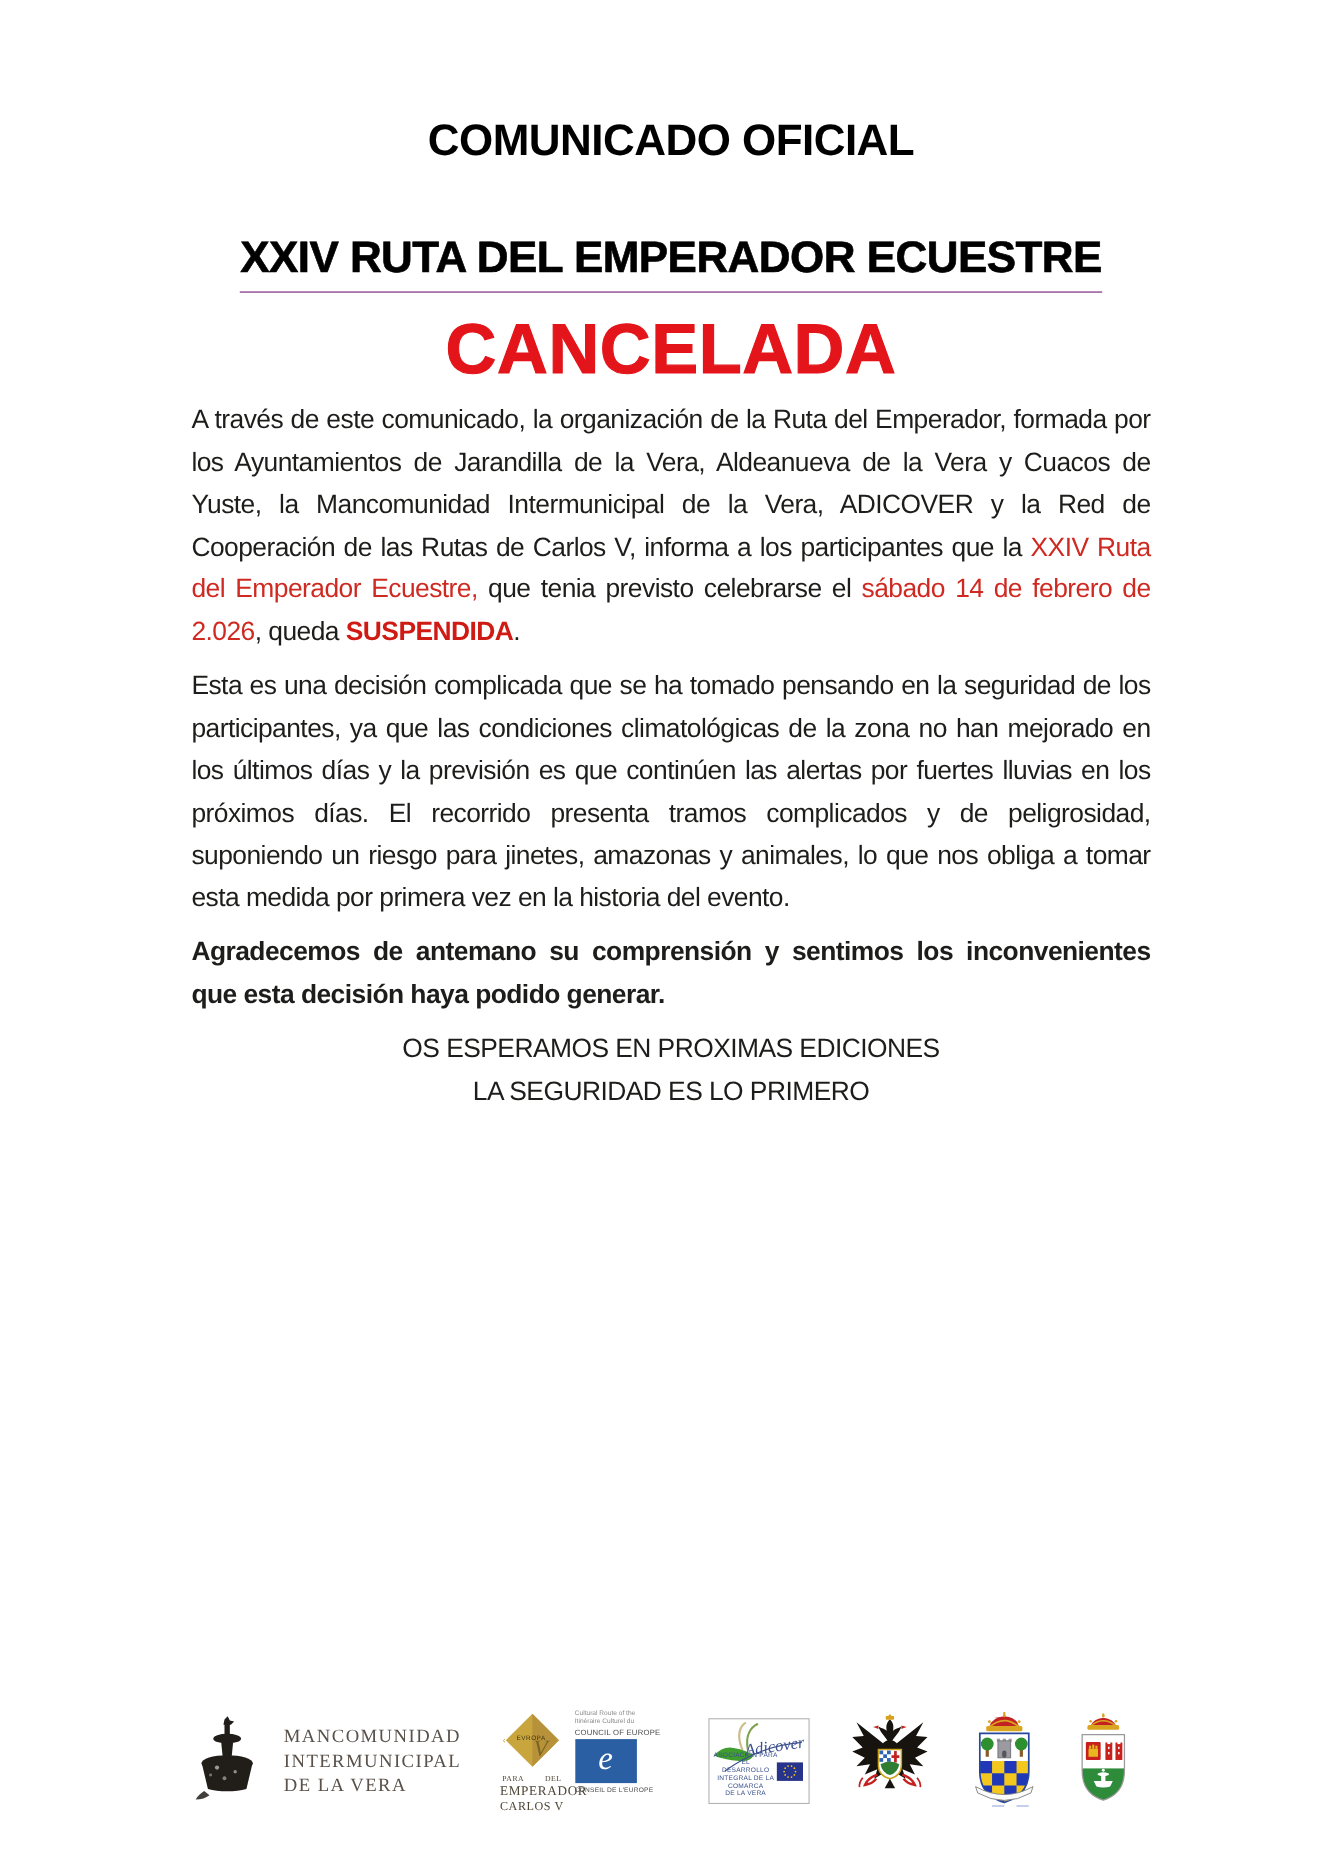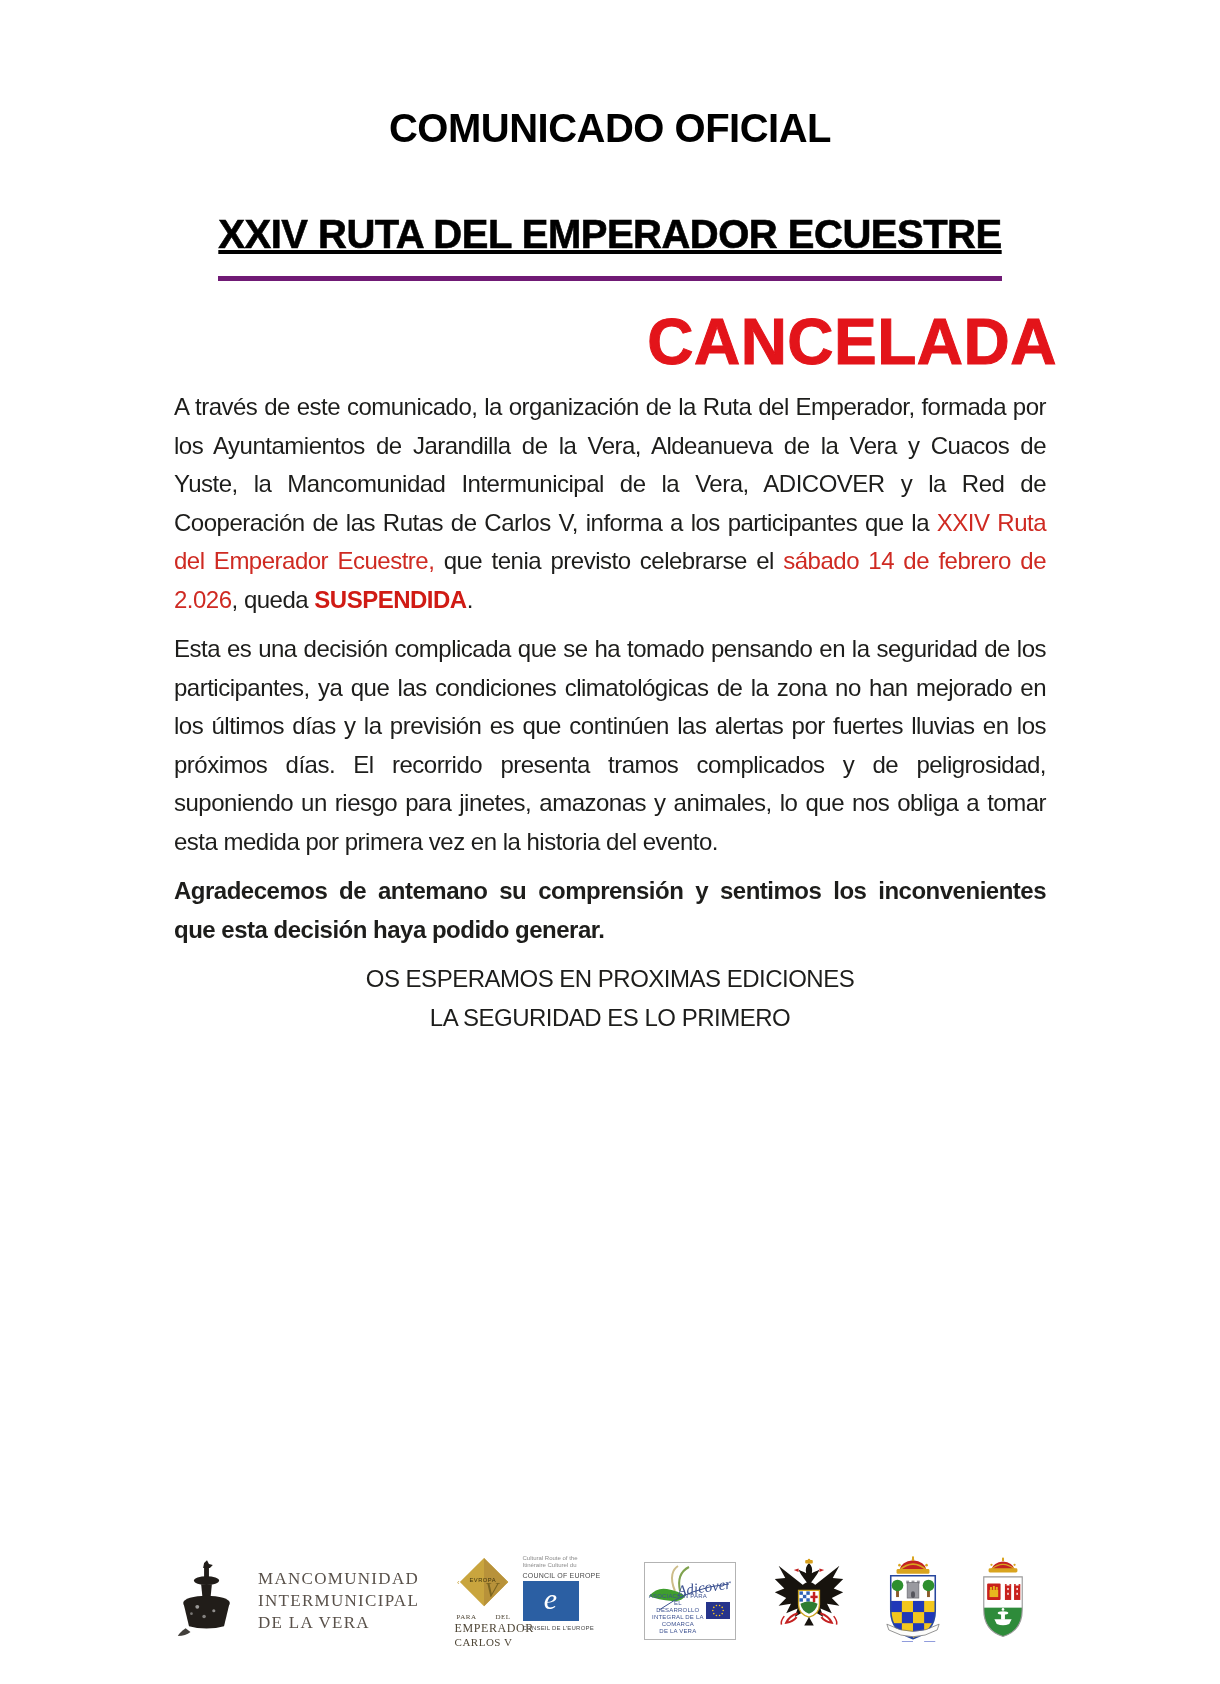--- a/index.html
+++ b/index.html
@@ -3,22 +3,22 @@
 <meta charset="utf-8">
 <style>
   html,body{margin:0;padding:0;background:#ffffff;}
   .page{position:relative;width:1220px;height:1684px;background:#ffffff;overflow:hidden;
         font-family:"Liberation Sans",sans-serif;color:#1d1d1b;}
   .content{padding:0 163px;}
   .title{margin:104px 0 0;text-align:center;font-size:40px;line-height:48px;font-weight:700;
          letter-spacing:-0.5px;color:#000;}
   .subtitle{margin:58px 0 0;text-align:center;font-size:40px;line-height:48px;font-weight:700;
             letter-spacing:-0.5px;color:#000;-webkit-text-stroke:0.6px #000;}
-  .sub-underline{display:inline-block;border-bottom:5px solid #701a75;padding-bottom:18px;text-decoration:underline;}
-  .cancelada{margin-top:26px;text-align:right;font-size:64px;line-height:70px;font-weight:700;
+  .sub-underline{display:inline-block;border-bottom:1px solid #701a75;padding-bottom:7px;}
+  .cancelada{margin-top:16px;text-align:center;font-size:64px;line-height:70px;font-weight:700;
              letter-spacing:0.5px;color:#e3141a;-webkit-text-stroke:1px #e3141a;}
   p.body{margin:11px;font-size:24px;line-height:38.5px;letter-spacing:-0.5px;text-align:justify;}
   .p1{margin-top:108px;}
   .p2{margin-top:76px;}
   .p3{margin-top:90px;font-weight:bold;}
   .red{color:#cf2a22;}
   .red-bold{color:#d01b14;font-weight:700;}
   p.closing{margin:0;text-align:center;font-size:24px;line-height:38.5px;letter-spacing:-0.5px;}
   .c1{margin-top:73px;}
   .c2{margin-top:22px;}

